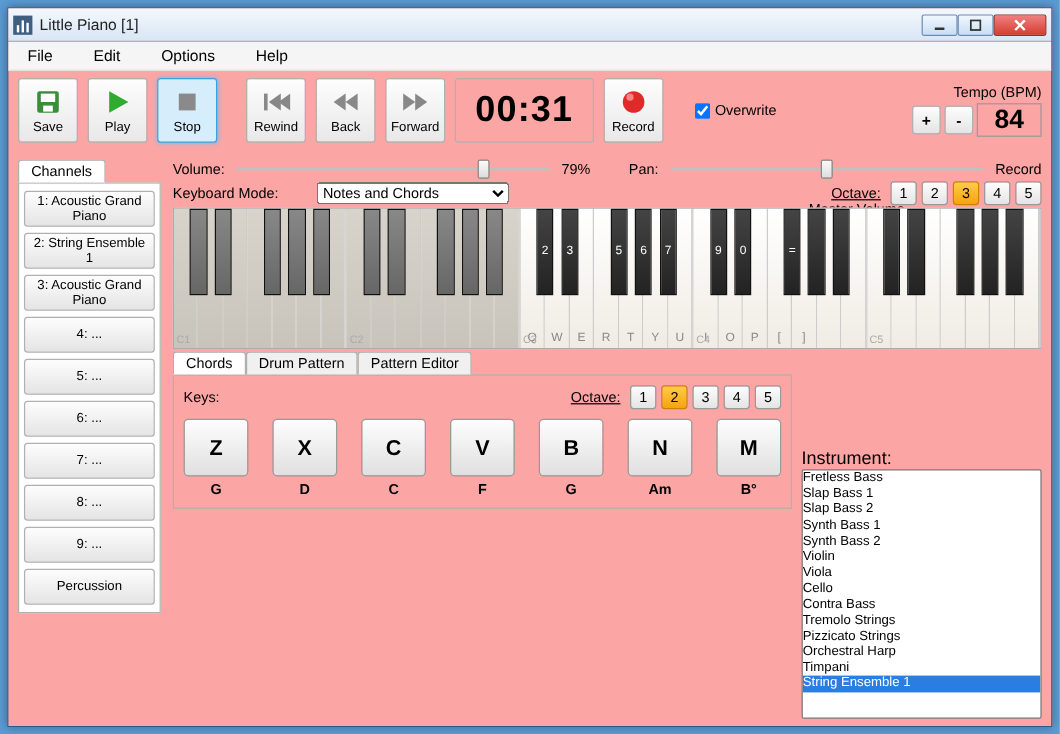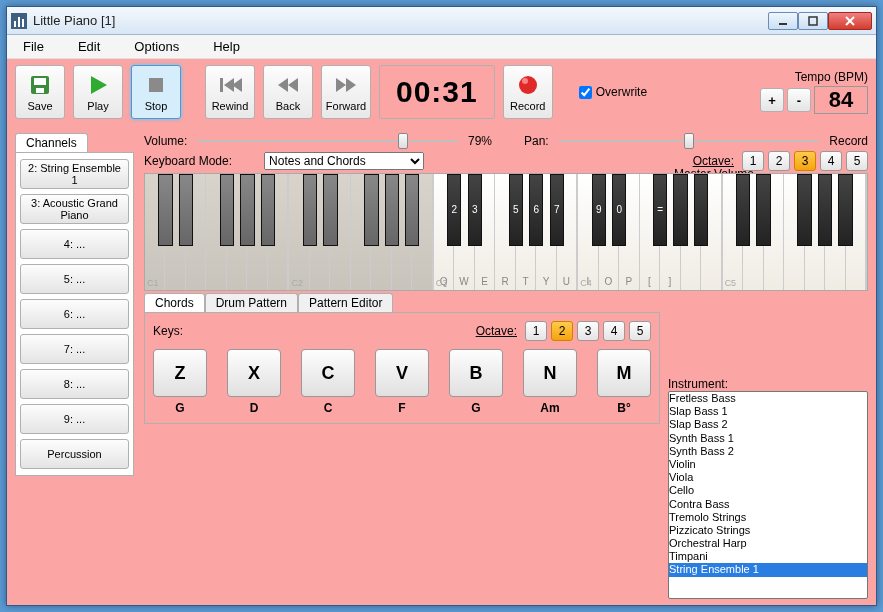--- a/index.html
+++ b/index.html
@@ -51,21 +51,21 @@
 .tabs2 { display: flex; font-size: 12px; }
 .tab2 { padding: 2px 10px; border: 1px solid #b0b0b0; border-bottom: none; background: #f0f0f0; cursor: pointer; border-radius: 3px 3px 0 0; }
 .tab2.active { background: #fff; }
 .chordpanel { border: 1px solid #b0b0b0; padding: 8px; display: flex; flex-direction: column; gap: 8px; }
 .chordrow { display: flex; align-items: center; gap: 8px; font-size: 12px; }
 .chordkeys { display: flex; gap: 20px; justify-content: center; }
 .cgrp { display: flex; flex-direction: column; align-items: center; gap: 4px; }
 .ckey { width: 54px; height: 48px; border: 1px solid #999; border-radius: 4px; background: linear-gradient(#fdfdfd,#e0e0e0); display: flex; align-items: center; justify-content: center; font-size: 18px; font-weight: bold; cursor: pointer; }
 .cnote { font-size: 12px; font-weight: bold; }
 .instrument { position: absolute; right: 8px; bottom: 6px; width: 200px; display: flex; flex-direction: column; }
-.instrument .lbl { font-size: 12px; }
+.instrument .lbl { font-size: 15px; }
 .instrument select { height: 208px; font-size: 11px; }
 .instrument option.sel { background: #2a7de1; color: #fff; }
 .mv { position: absolute; right: 8px; top: 108px; display: flex; flex-direction: column; font-size: 12px; width: 194px; }
 svg { display: block; }
 </style>
 </head>
 <body>
 
 <div class="window">
   <div class="titlebar">
@@ -191,20 +191,21 @@
             <div class="thumb" style="left:92%"></div>
           </div>
         <span>100%</span>
       </div>
     </div>
 
     <div class="row2" style="margin-top:8px">
       <div class="channels">
         <div class="tablabel">Channels</div>
         <div class="chbox" id="chbox">
+            <div class="chbtn">1: Acoustic Grand Piano</div>
             <div class="chbtn">2: String Ensemble 1</div>
             <div class="chbtn">3: Acoustic Grand Piano</div>
             <div class="chbtn">4: ...</div>
             <div class="chbtn">5: ...</div>
             <div class="chbtn">6: ...</div>
             <div class="chbtn">7: ...</div>
             <div class="chbtn">8: ...</div>
             <div class="chbtn">9: ...</div>
             <div class="chbtn">Percussion</div>
           </div>

